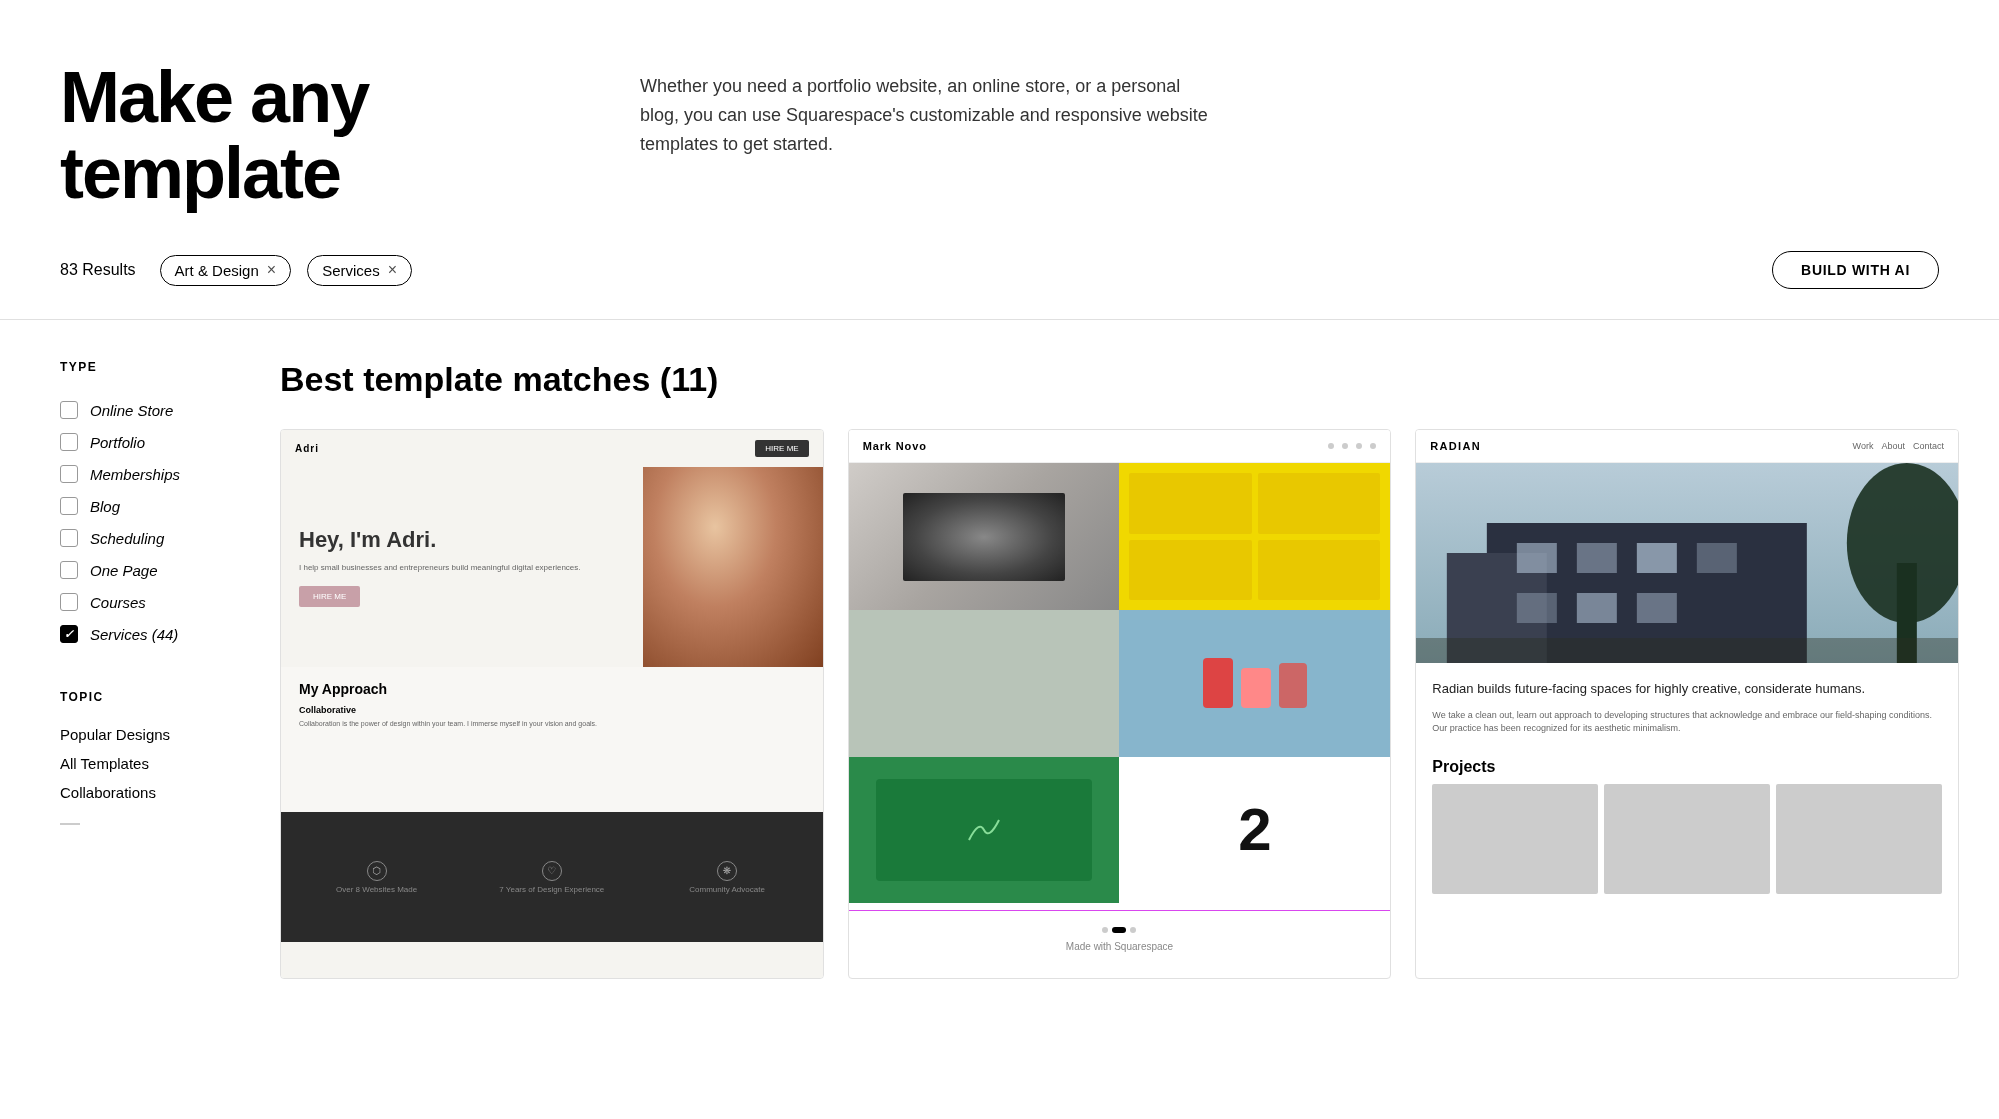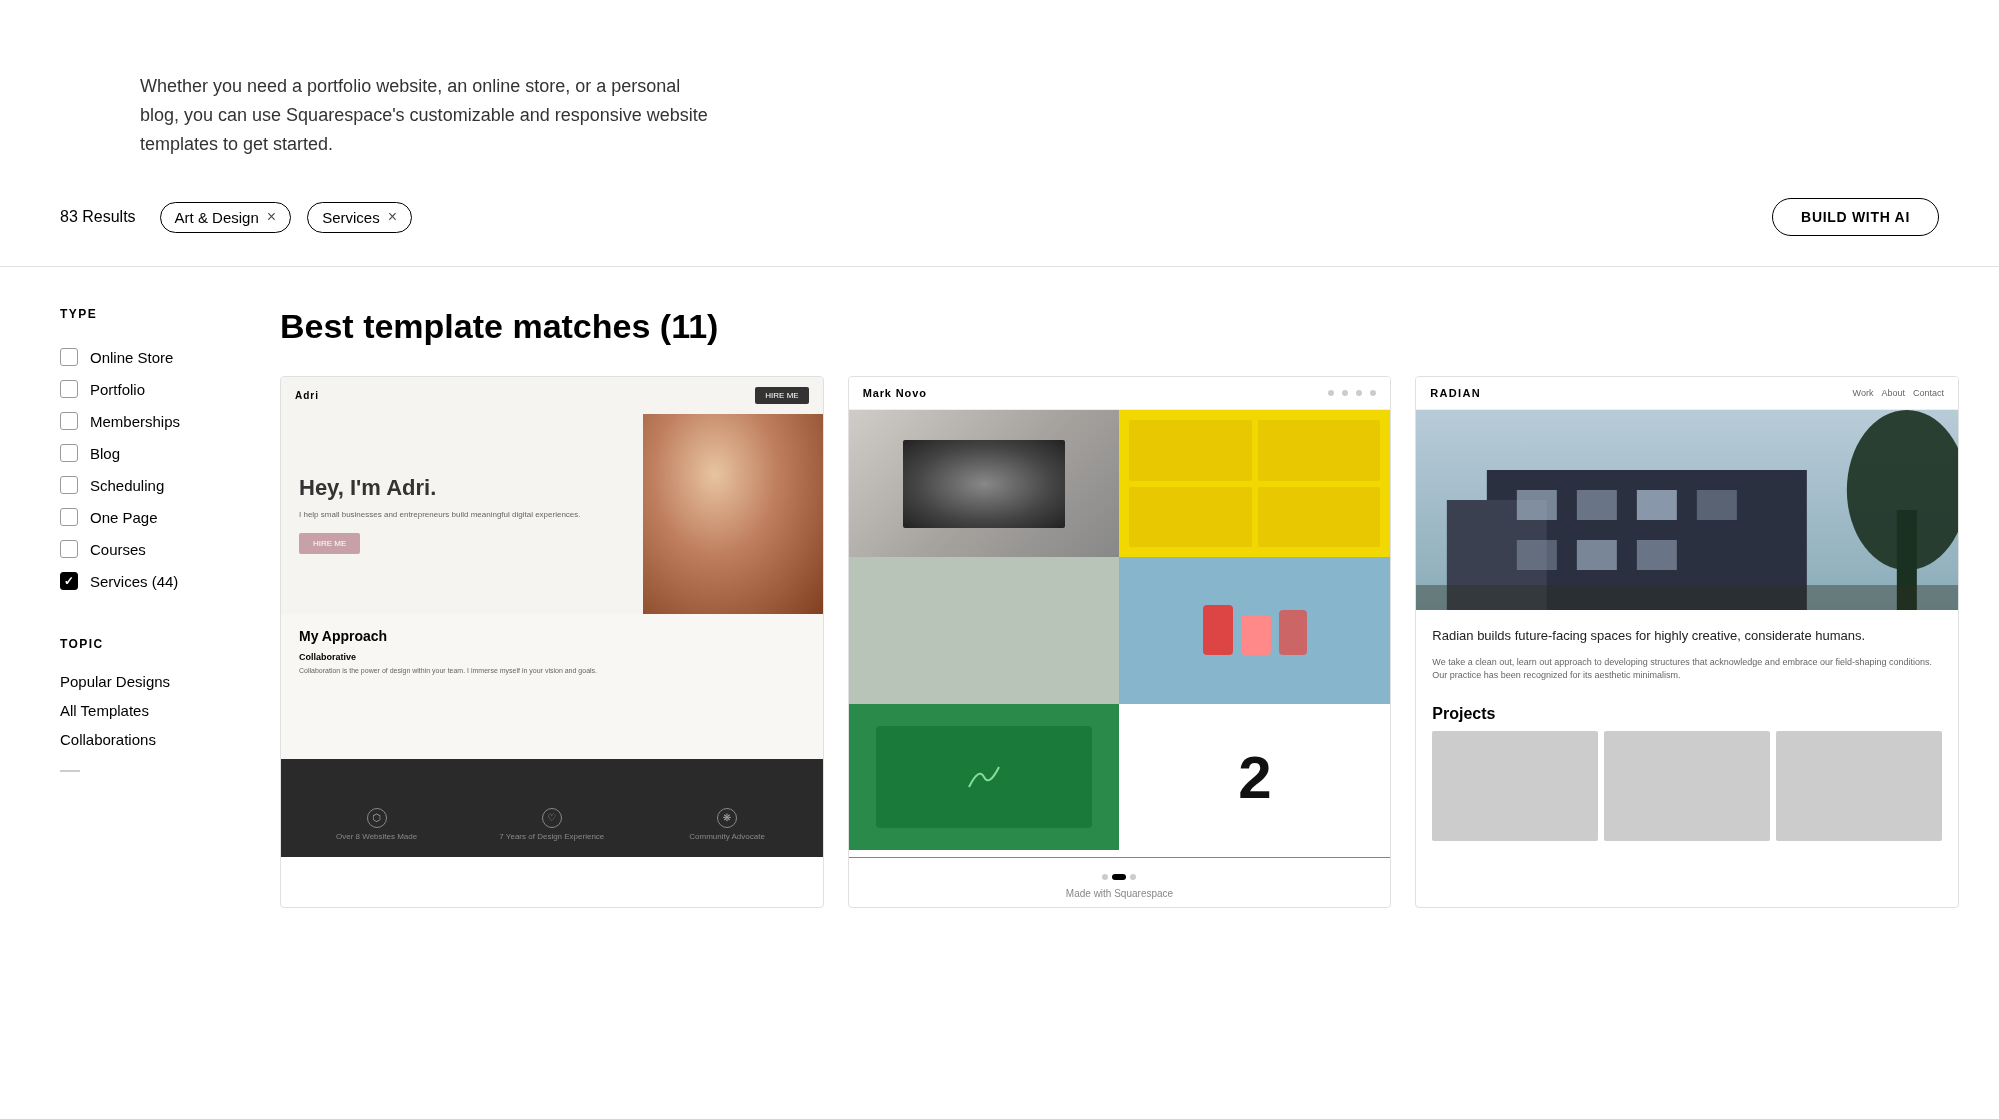--- a/index.html
+++ b/index.html
@@ -120,20 +120,21 @@
       font-weight: 700;
       letter-spacing: 0.12em;
       text-transform: uppercase;
       color: #000;
       margin-bottom: 20px;
     }
 
     .sidebar-checkbox-list {
       list-style: none;
       margin-bottom: 40px;
+      font-style: italic;
     }
 
     .sidebar-checkbox-item {
       display: flex;
       align-items: center;
       gap: 12px;
       padding: 7px 0;
       cursor: pointer;
     }
 
@@ -220,21 +221,21 @@
       border: 1px solid #e0e0e0;
       border-radius: 4px;
       overflow: hidden;
       cursor: pointer;
       background: #fff;
       transition: box-shadow 0.2s;
     }
 
     
     .template-adri {
-      height: 480px;
+      height: 548px;
       background: #f5f4f0;
       position: relative;
       overflow: hidden;
     }
 
     .adri-top-bar {
       display: flex;
       justify-content: space-between;
       align-items: center;
       padding: 10px 14px;
@@ -632,21 +633,21 @@
     }
   </style>
 </head>
 <body>
 
 <div class="page-wrapper">
 
   <div class="header-section">
     <div class="header-left">
       <h1 class="main-title">
-        <br>
+        <span>Make any template</span><br>
       </h1>
     </div>
     <div class="header-right">
       <p class="header-description">Whether you need a portfolio website, an online store, or a personal blog, you can use Squarespace's customizable and responsive website templates to get started.</p>
     </div>
   </div>
 
   <div class="filters-bar">
     <span class="results-count">83 Results</span>
     <div class="filter-tag">

